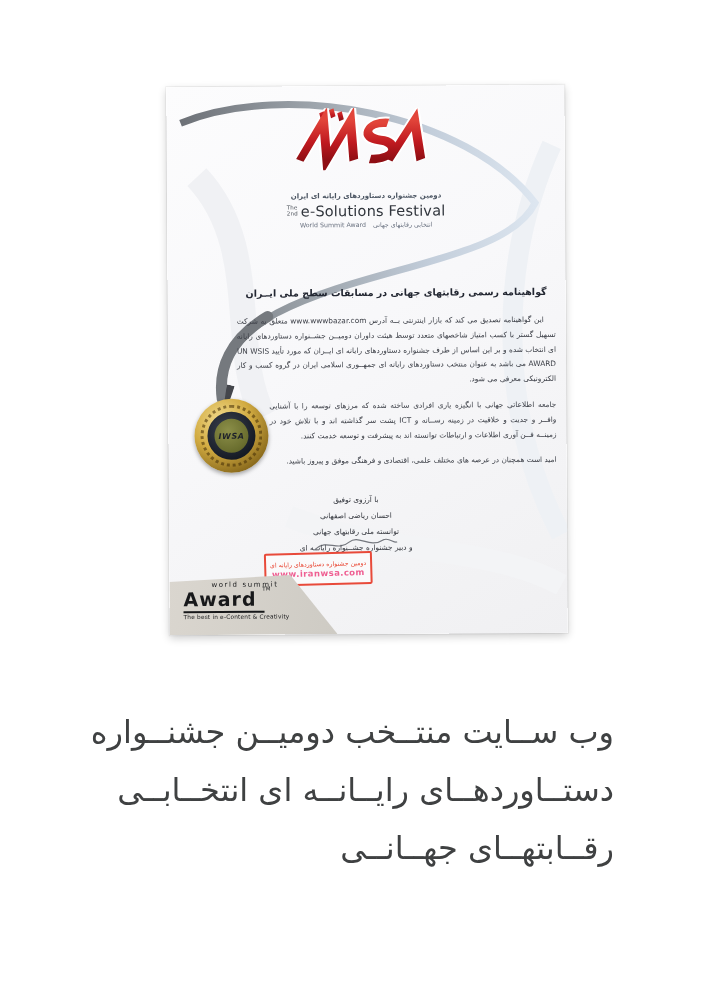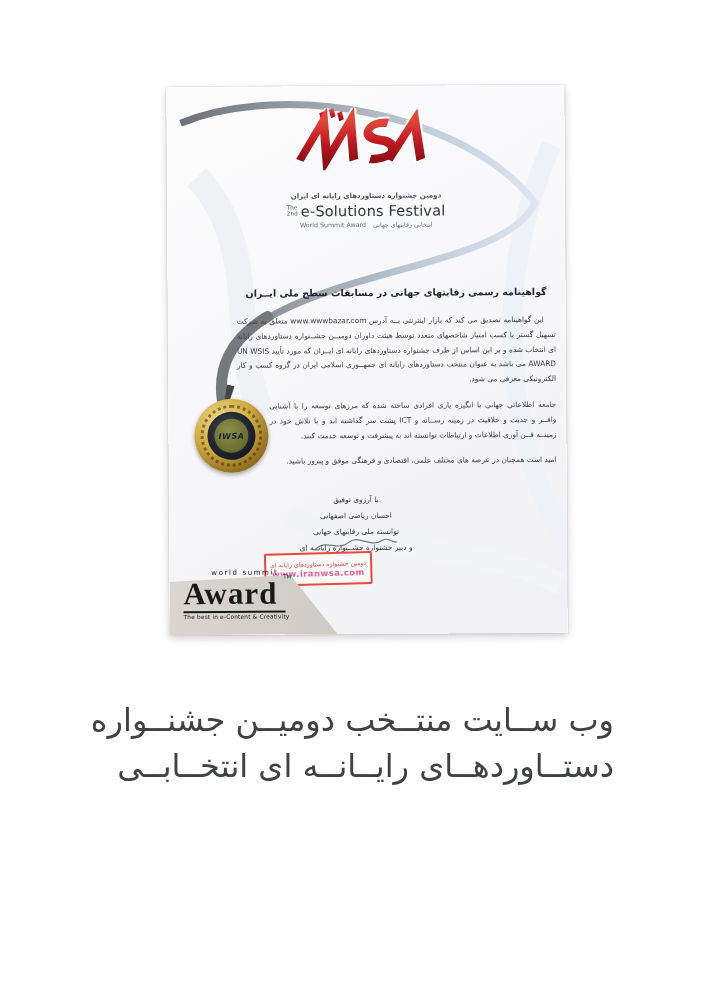--- a/index.html
+++ b/index.html
@@ -68,30 +68,30 @@
   .stamp-url{font-size:8.5px;font-weight:bold;color:#ef5f92;letter-spacing:.4px;}
   
   .corner-shade{
     position:absolute;left:0;bottom:0;width:168px;height:62px;
     background:linear-gradient(100deg,#dad6cf,#cecbc4);
     clip-path:polygon(0 14%, 72% 4%, 100% 100%, 0 100%);
   }
   .award{position:absolute;left:14px;bottom:14px;color:#17181a;line-height:1;}
   .award-top{font-size:7px;letter-spacing:1.6px;margin-left:28px;margin-bottom:1px;}
   .award-main-wrap{position:relative;display:inline-block;border-bottom:2px solid #17181a;padding:0 8px 2px 0;}
-  .award-main{font-size:31px;letter-spacing:1px;font-weight:bold;font-family:Liberation Serif, serif;}
+  .award-main{font-size:19px;letter-spacing:1px;font-weight:bold;}
   .award-tm{position:absolute;right:-6px;top:-3px;font-size:5.5px;font-weight:normal;}
   .award-tag{font-size:5.8px;letter-spacing:.2px;margin-top:2px;}
   
   .caption{
     position:absolute;right:110px;top:697px;width:516px;
     direction:rtl;text-align:right;color:#3f4142;
     font-size:32px;line-height:46px;
   }
-  .caption div{white-space:nowrap;}
+  .caption div{white-space:nowrap;margin-top:12px;}
 </style>
 </head>
 <body>
 
 <div class="paper">
 
   <svg class="swoosh" viewBox="0 0 398 548">
     <defs>
       <linearGradient id="lgRib" x1="0" y1="0" x2="1" y2="0">
         <stop offset="0" stop-color="#6d7177"></stop>
@@ -186,13 +186,14 @@
       <span class="award-tm">TM</span>
     </div>
     <div class="award-tag">The best in e-Content &amp; Creativity</div>
   </div>
 
 </div>
 
 <div class="caption">
   <div>وب ســایت منتــخب دومیــن جشنــواره</div>
   <div>دستــاوردهــای رایــانــه ای انتخــابــی</div>
+  <div>رقــابتهــای جهــانــی</div>
 </div>
 
 </body></html>

